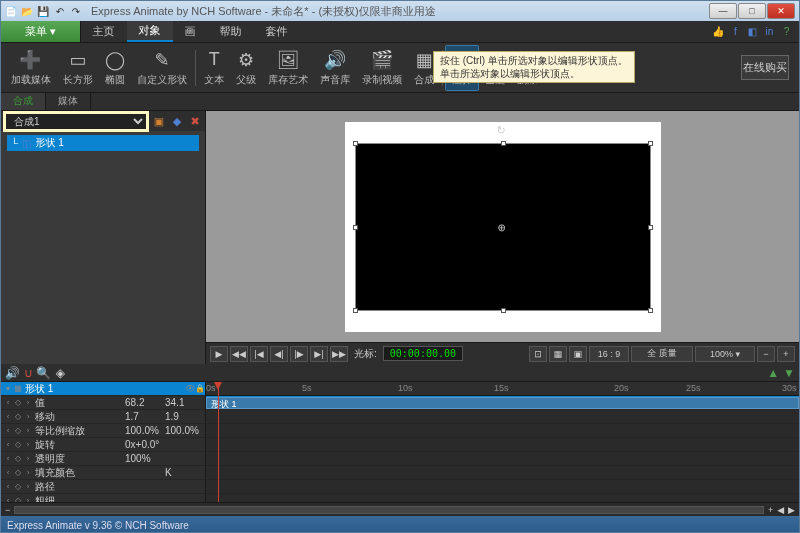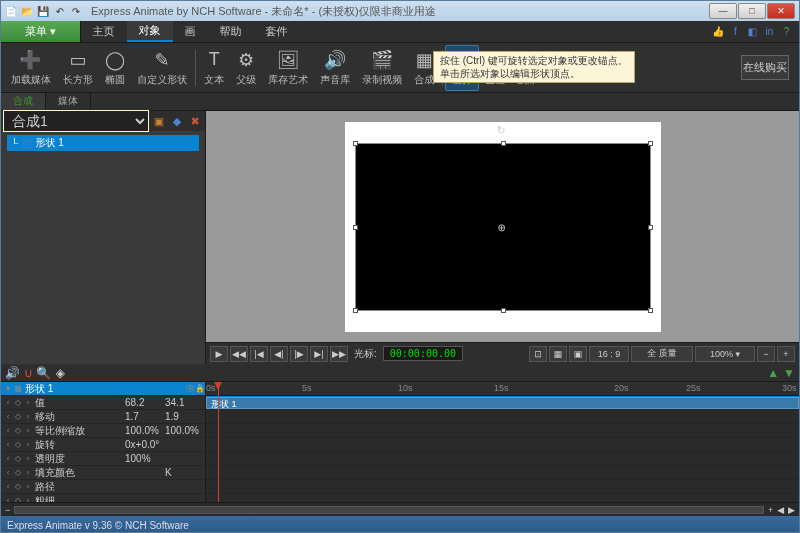--- a/index.html
+++ b/index.html
@@ -23,21 +23,21 @@
 .toolbtn.sel { background: #1f4a6a; border: 1px solid #3a7aaa; border-radius: 2px; }
 .tooldiv { width: 1px; background: #555; height: 36px; margin: 0 2px; }
 .buybtn { margin-left: auto; padding: 4px 1px; border: 1px solid #666; background: #3a3a3a; color: #ccc; font-size: 11px; margin-right: 6px; }
 .tooltip { position: absolute; top: 50px; left: 432px; background: #fdf5d8; border: 1px solid #b8a860; color: #333; font-size: 10px; padding: 2px 6px; line-height: 1.3; z-index: 10; }
 .subtabs { height: 18px; background: #2e2e2e; display: flex; border-bottom: 1px solid #1a1a1a; }
 .subtab { padding: 1px 12px; font-size: 10px; color: #aaa; border-right: 1px solid #1a1a1a; }
 .subtab.active { background: #3a3a3a; color: #3a9a36; }
 .midrow { display: flex; height: 253px; }
 .leftpanel { width: 205px; background: #3a3a3a; border-right: 1px solid #1a1a1a; }
 .comphead { height: 20px; background: #2e2e2e; display: flex; align-items: center; padding: 0 2px; gap: 2px; }
-.compselect { background: #222; border: 1px solid #fef9c3; color: #ccc; font-size: 14px; padding: 1px 4px; flex: 1; }
+.compselect { background: #222; border: 3px solid #fef9c3; color: #ccc; font-size: 10px; padding: 1px 4px; flex: 1; }
 .compico { width: 16px; height: 16px; display: flex; align-items: center; justify-content: center; font-size: 11px; }
 .tree { padding: 4px 6px; }
 .treeitem { display: flex; align-items: center; gap: 4px; padding: 1px 4px; font-size: 10px; }
 .treeitem.sel { background: #0a84d0; color: #fff; }
 .canvaswrap { flex: 1; background: #9a9a9a; position: relative; display: flex; flex-direction: column; }
 .canvasarea { flex: 1; display: flex; align-items: center; justify-content: center; background: #9a9a9a; }
 .canvaspage { width: 316px; height: 210px; background: #fff; position: relative; display: flex; align-items: center; justify-content: center; }
 .shape { width: 296px; height: 168px; background: #000; border: 1px solid #888; position: relative; }
 .handle { position: absolute; width: 5px; height: 5px; background: #fff; border: 1px solid #555; }
 .h-tl { top: -3px; left: -3px; } .h-tr { top: -3px; right: -3px; } .h-bl { bottom: -3px; left: -3px; } .h-br { bottom: -3px; right: -3px; }
@@ -158,21 +158,21 @@
       <div>全选</div>
     </div>
     <div class="toolbtn">
       <div class="ico">✖</div>
       <div>删除</div>
     </div>
     <button class="buybtn">在线购买</button>
 </div>
 
 <div class="tooltip">
-  <div>按住 (Ctrl) 键可旋转选定对象或更改锚点。</div>
+  <div>按住 (Ctrl) 单击所选对象以编辑形状顶点。</div>
   <div>单击所选对象以编辑形状顶点。</div>
 </div>
 
 <div class="subtabs">
   <div class="subtab active">合成</div>
   <div class="subtab">媒体</div>
 </div>
 
 <div class="midrow">
   <div class="leftpanel">

